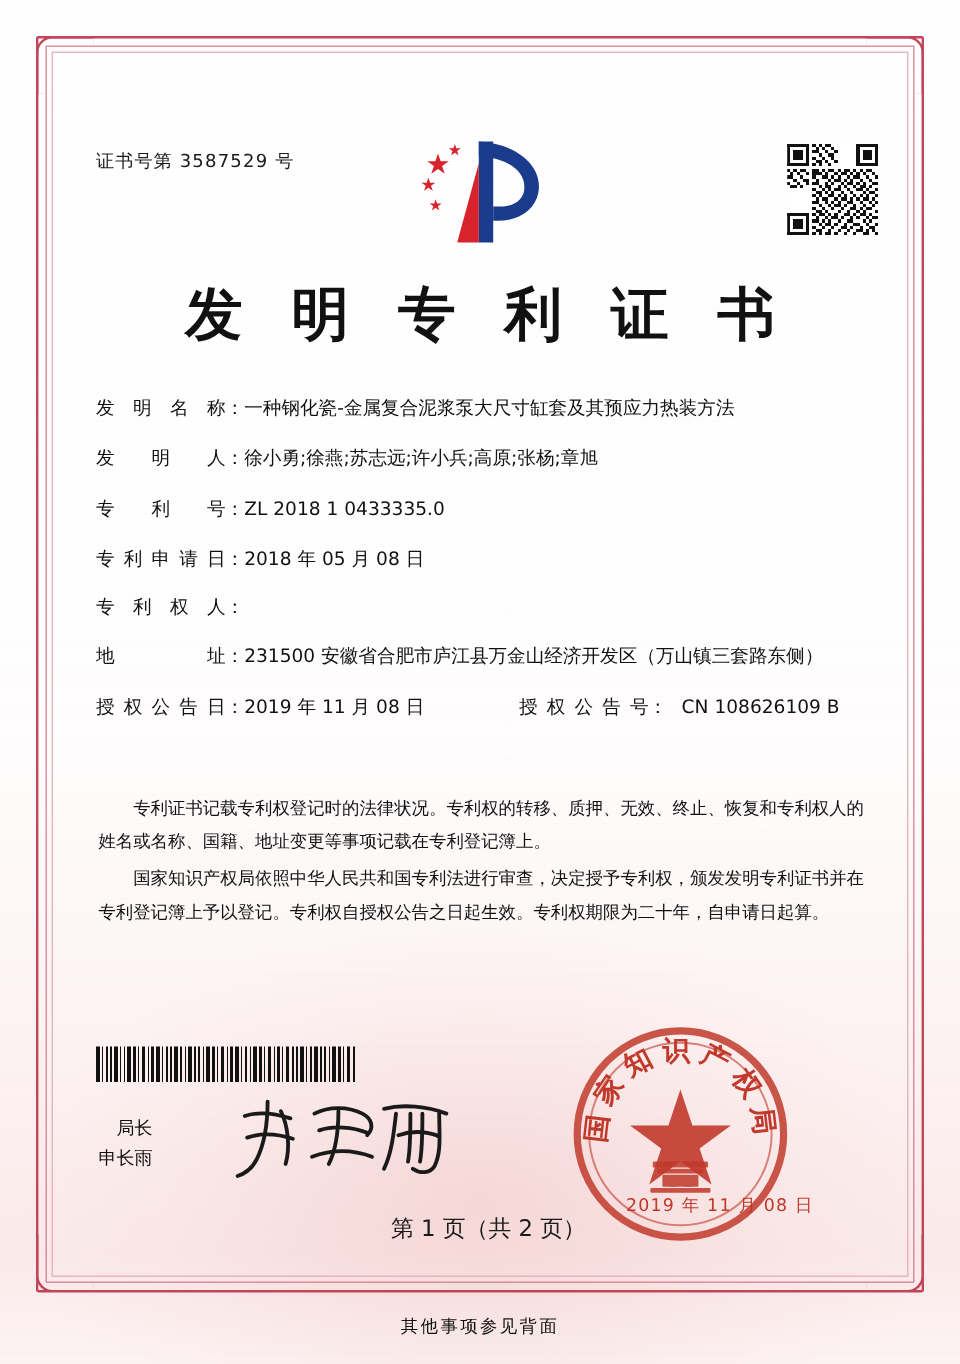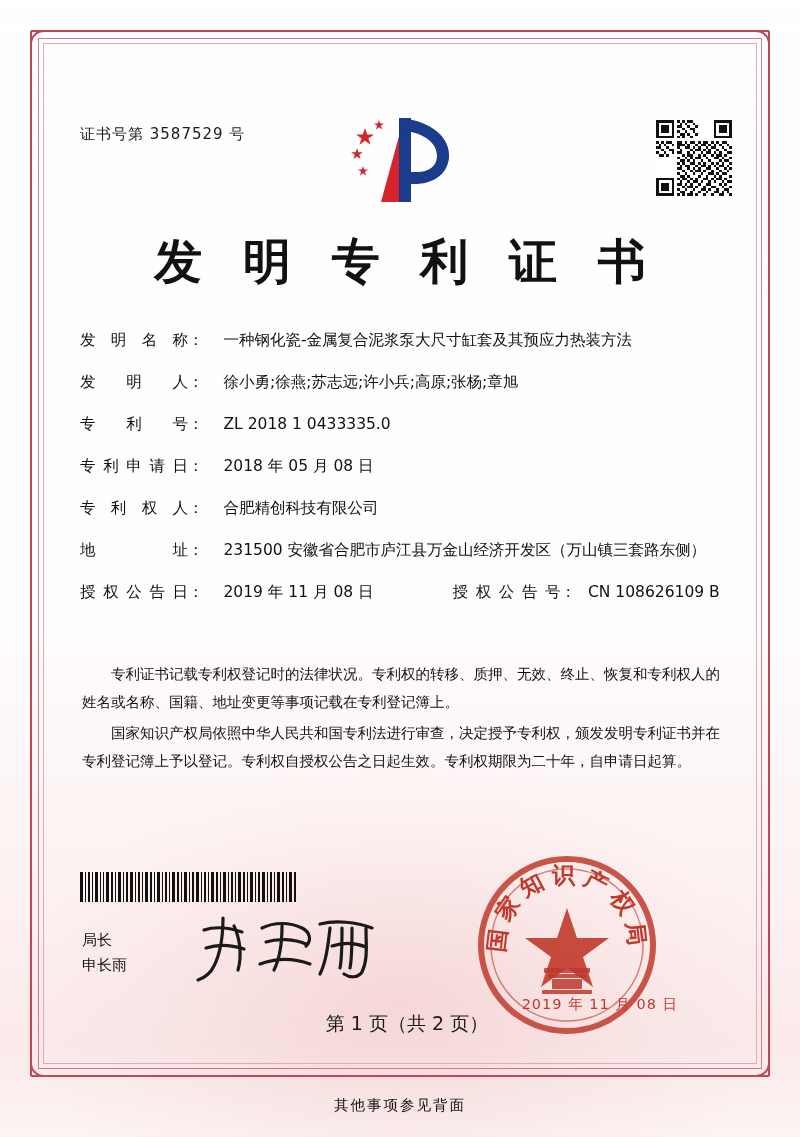--- a/index.html
+++ b/index.html
@@ -132,21 +132,20 @@
     white-space: nowrap;
   }
   .field-colon {
     flex: 0 0 12px;
     text-align: center;
   }
   .field-value {
     flex: 1 1 auto;
     line-height: 1.55;
     word-break: break-all;
-    margin-left: 20px;
   }
   .field-row.two-col .field-value {
     flex: 0 0 auto;
     min-width: 215px;
   }
   .sub-label {
     flex: 0 0 auto;
     width: 108px;
     text-align: justify;
     text-align-last: justify;
@@ -184,20 +183,21 @@
   }
 
   
   .sig-block {
     position: absolute;
     left: 22px;
     top: 868px;
     font-size: 15px;
     line-height: 1.65;
     color: #111;
+    text-align: right;
   }
   .signature {
     position: absolute;
     left: 130px;
     top: 848px;
     width: 210px;
     height: 80px;
   }
 
   
@@ -516,21 +516,20 @@
 
       <div class="field-row">
         <span class="field-label">专利申请日</span>
         <span class="field-colon">：</span>
         <span class="field-value">2018 年 05 月 08 日</span>
       </div>
 
       <div class="field-row">
         <span class="field-label">专利权人</span>
         <span class="field-colon">：</span>
-        <span class="field-value">合肥精创科技有限公司</span>
       </div>
 
       <div class="field-row">
         <span class="field-label">地址</span>
         <span class="field-colon">：</span>
         <span class="field-value">231500 安徽省合肥市庐江县万金山经济开发区（万山镇三套路东侧）</span>
       </div>
 
       <div class="field-row two-col">
         <span class="field-label">授权公告日</span>

